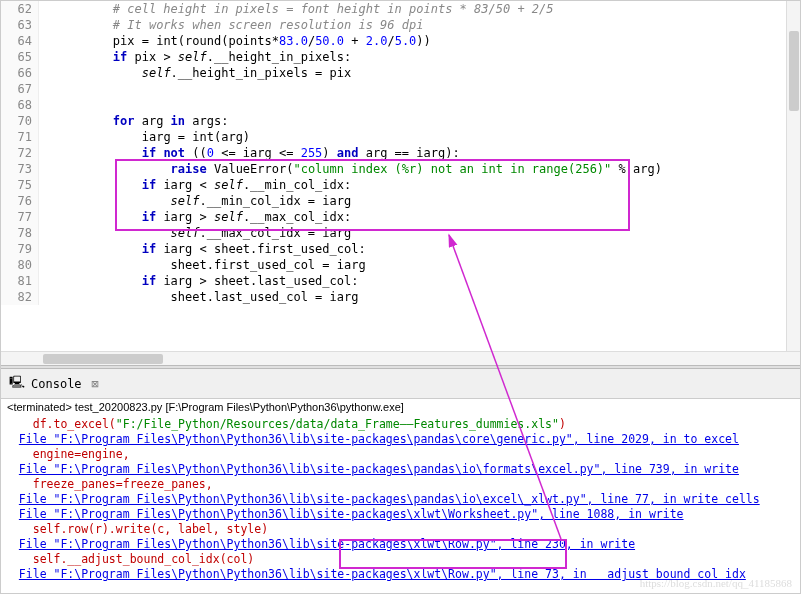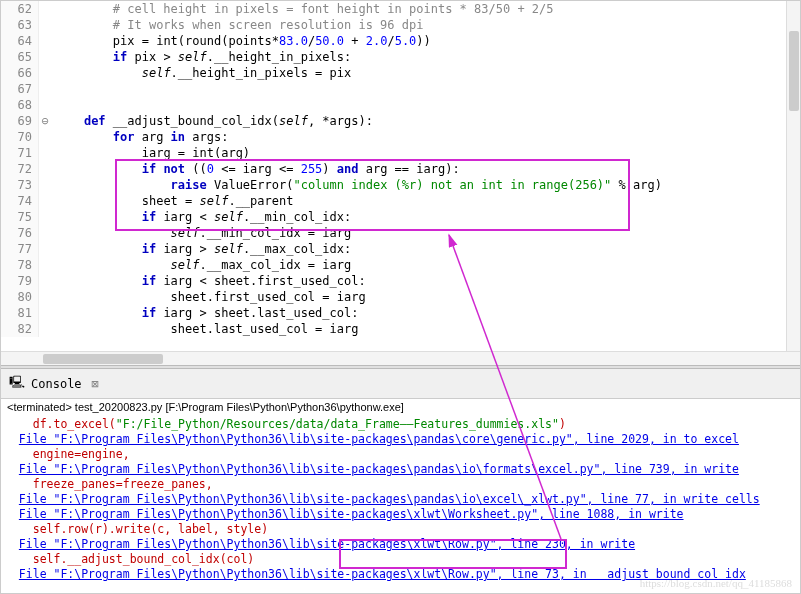--- a/index.html
+++ b/index.html
@@ -3,21 +3,21 @@
 <meta charset="utf-8">
 <style>
 * { margin: 0; padding: 0; box-sizing: border-box; }
 body { font-family: Consolas, monospace; font-size: 12px; background: #fff; width: 801px; height: 594px; position: relative; overflow: hidden; border: 1px solid #ccc; }
 .editor-area { height: 350px; overflow: hidden; position: relative; }
 .code-line { display: flex; height: 16px; line-height: 16px; white-space: pre; }
 .gutter { width: 38px; text-align: right; color: #888; background: #fafafa; padding-right: 6px; border-right: 1px solid #eee; flex-shrink: 0; }
 .collapse-ind { width: 12px; color: #888; text-align: center; flex-shrink: 0; }
 .code-content { padding-left: 4px; flex: 1; }
 .kw { color: #0000c0; font-weight: bold; }
-.cm { color: #888; }
+.cm { color: #888; font-style: italic; }
 .st { color: #008800; }
 .num { color: #0000ff; }
 .fn { font-weight: normal; }
 .self { font-style: italic; }
 .highlight-box1 { position: absolute; border: 2px solid #d028d0; left: 114px; top: 158px; width: 515px; height: 72px; pointer-events: none; }
 .arrow { position: absolute; pointer-events: none; }
 .arrow svg { overflow: visible; }
 .scrollbar-h { height: 14px; background: #f4f4f4; border-top: 1px solid #ddd; position: relative; }
 .scrollbar-track { position: absolute; left: 42px; right: 16px; height: 12px; top: 1px; }
 .scrollbar-thumb { position: absolute; left: 0; width: 120px; height: 10px; top: 1px; background: #ccc; border-radius: 2px; }
@@ -40,26 +40,24 @@
 
 <div class="editor-area">
   <div id="code-lines">
       <div class="code-line"><div class="gutter">62</div><div class="collapse-ind"></div><div class="code-content">        <span class="cm"># cell height in pixels = font height in points * 83/50 + 2/5</span></div></div>
       <div class="code-line"><div class="gutter">63</div><div class="collapse-ind"></div><div class="code-content">        <span class="cm"># It works when screen resolution is 96 dpi</span></div></div>
       <div class="code-line"><div class="gutter">64</div><div class="collapse-ind"></div><div class="code-content">        <span>pix = </span><span class="fn">int</span><span>(round(points*</span><span class="num">83.0</span><span>/</span><span class="num">50.0</span><span> + </span><span class="num">2.0</span><span>/</span><span class="num">5.0</span><span>))</span></div></div>
       <div class="code-line"><div class="gutter">65</div><div class="collapse-ind"></div><div class="code-content">        <span class="kw">if </span><span>pix &gt; </span><span class="self">self</span><span>.__height_in_pixels:</span></div></div>
       <div class="code-line"><div class="gutter">66</div><div class="collapse-ind"></div><div class="code-content">            <span class="self">self</span><span>.__height_in_pixels = pix</span></div></div>
       <div class="code-line"><div class="gutter">67</div><div class="collapse-ind"></div><div class="code-content"></div></div>
       <div class="code-line"><div class="gutter">68</div><div class="collapse-ind"></div><div class="code-content"></div></div>
-      <div class="code-line"><div class="gutter">69</div><div class="collapse-ind">⊖</div><div class="code-content">    <span class="kw">def </span><span class="fn">__adjust_bound_col_idx</span><span>(</span><span class="self">self</span><span>, *args):</span></div></div>
       <div class="code-line"><div class="gutter">70</div><div class="collapse-ind"></div><div class="code-content">        <span class="kw">for </span><span>arg </span><span class="kw">in </span><span>args:</span></div></div>
       <div class="code-line"><div class="gutter">71</div><div class="collapse-ind"></div><div class="code-content">            <span>iarg = </span><span class="fn">int</span><span>(arg)</span></div></div>
       <div class="code-line"><div class="gutter">72</div><div class="collapse-ind"></div><div class="code-content">            <span class="kw">if not </span><span>((</span><span class="num">0</span><span> &lt;= iarg &lt;= </span><span class="num">255</span><span>) </span><span class="kw">and </span><span>arg == iarg):</span></div></div>
       <div class="code-line"><div class="gutter">73</div><div class="collapse-ind"></div><div class="code-content">                <span class="kw">raise </span><span>ValueError(</span><span class="st">"column index (%r) not an int in range(256)"</span><span> % arg)</span></div></div>
-      <div class="code-line"><div class="gutter">74</div><div class="collapse-ind"></div><div class="code-content">            <span>sheet = </span><span class="self">self</span><span>.__parent</span></div></div>
       <div class="code-line"><div class="gutter">75</div><div class="collapse-ind"></div><div class="code-content">            <span class="kw">if </span><span>iarg &lt; </span><span class="self">self</span><span>.__min_col_idx:</span></div></div>
       <div class="code-line"><div class="gutter">76</div><div class="collapse-ind"></div><div class="code-content">                <span class="self">self</span><span>.__min_col_idx = iarg</span></div></div>
       <div class="code-line"><div class="gutter">77</div><div class="collapse-ind"></div><div class="code-content">            <span class="kw">if </span><span>iarg &gt; </span><span class="self">self</span><span>.__max_col_idx:</span></div></div>
       <div class="code-line"><div class="gutter">78</div><div class="collapse-ind"></div><div class="code-content">                <span class="self">self</span><span>.__max_col_idx = iarg</span></div></div>
       <div class="code-line"><div class="gutter">79</div><div class="collapse-ind"></div><div class="code-content">            <span class="kw">if </span><span>iarg &lt; sheet.first_used_col:</span></div></div>
       <div class="code-line"><div class="gutter">80</div><div class="collapse-ind"></div><div class="code-content">                <span>sheet.first_used_col = iarg</span></div></div>
       <div class="code-line"><div class="gutter">81</div><div class="collapse-ind"></div><div class="code-content">            <span class="kw">if </span><span>iarg &gt; sheet.last_used_col:</span></div></div>
       <div class="code-line"><div class="gutter">82</div><div class="collapse-ind"></div><div class="code-content">                <span>sheet.last_used_col = iarg</span></div></div>
     </div>
   <div class="vscroll vscroll-editor">

